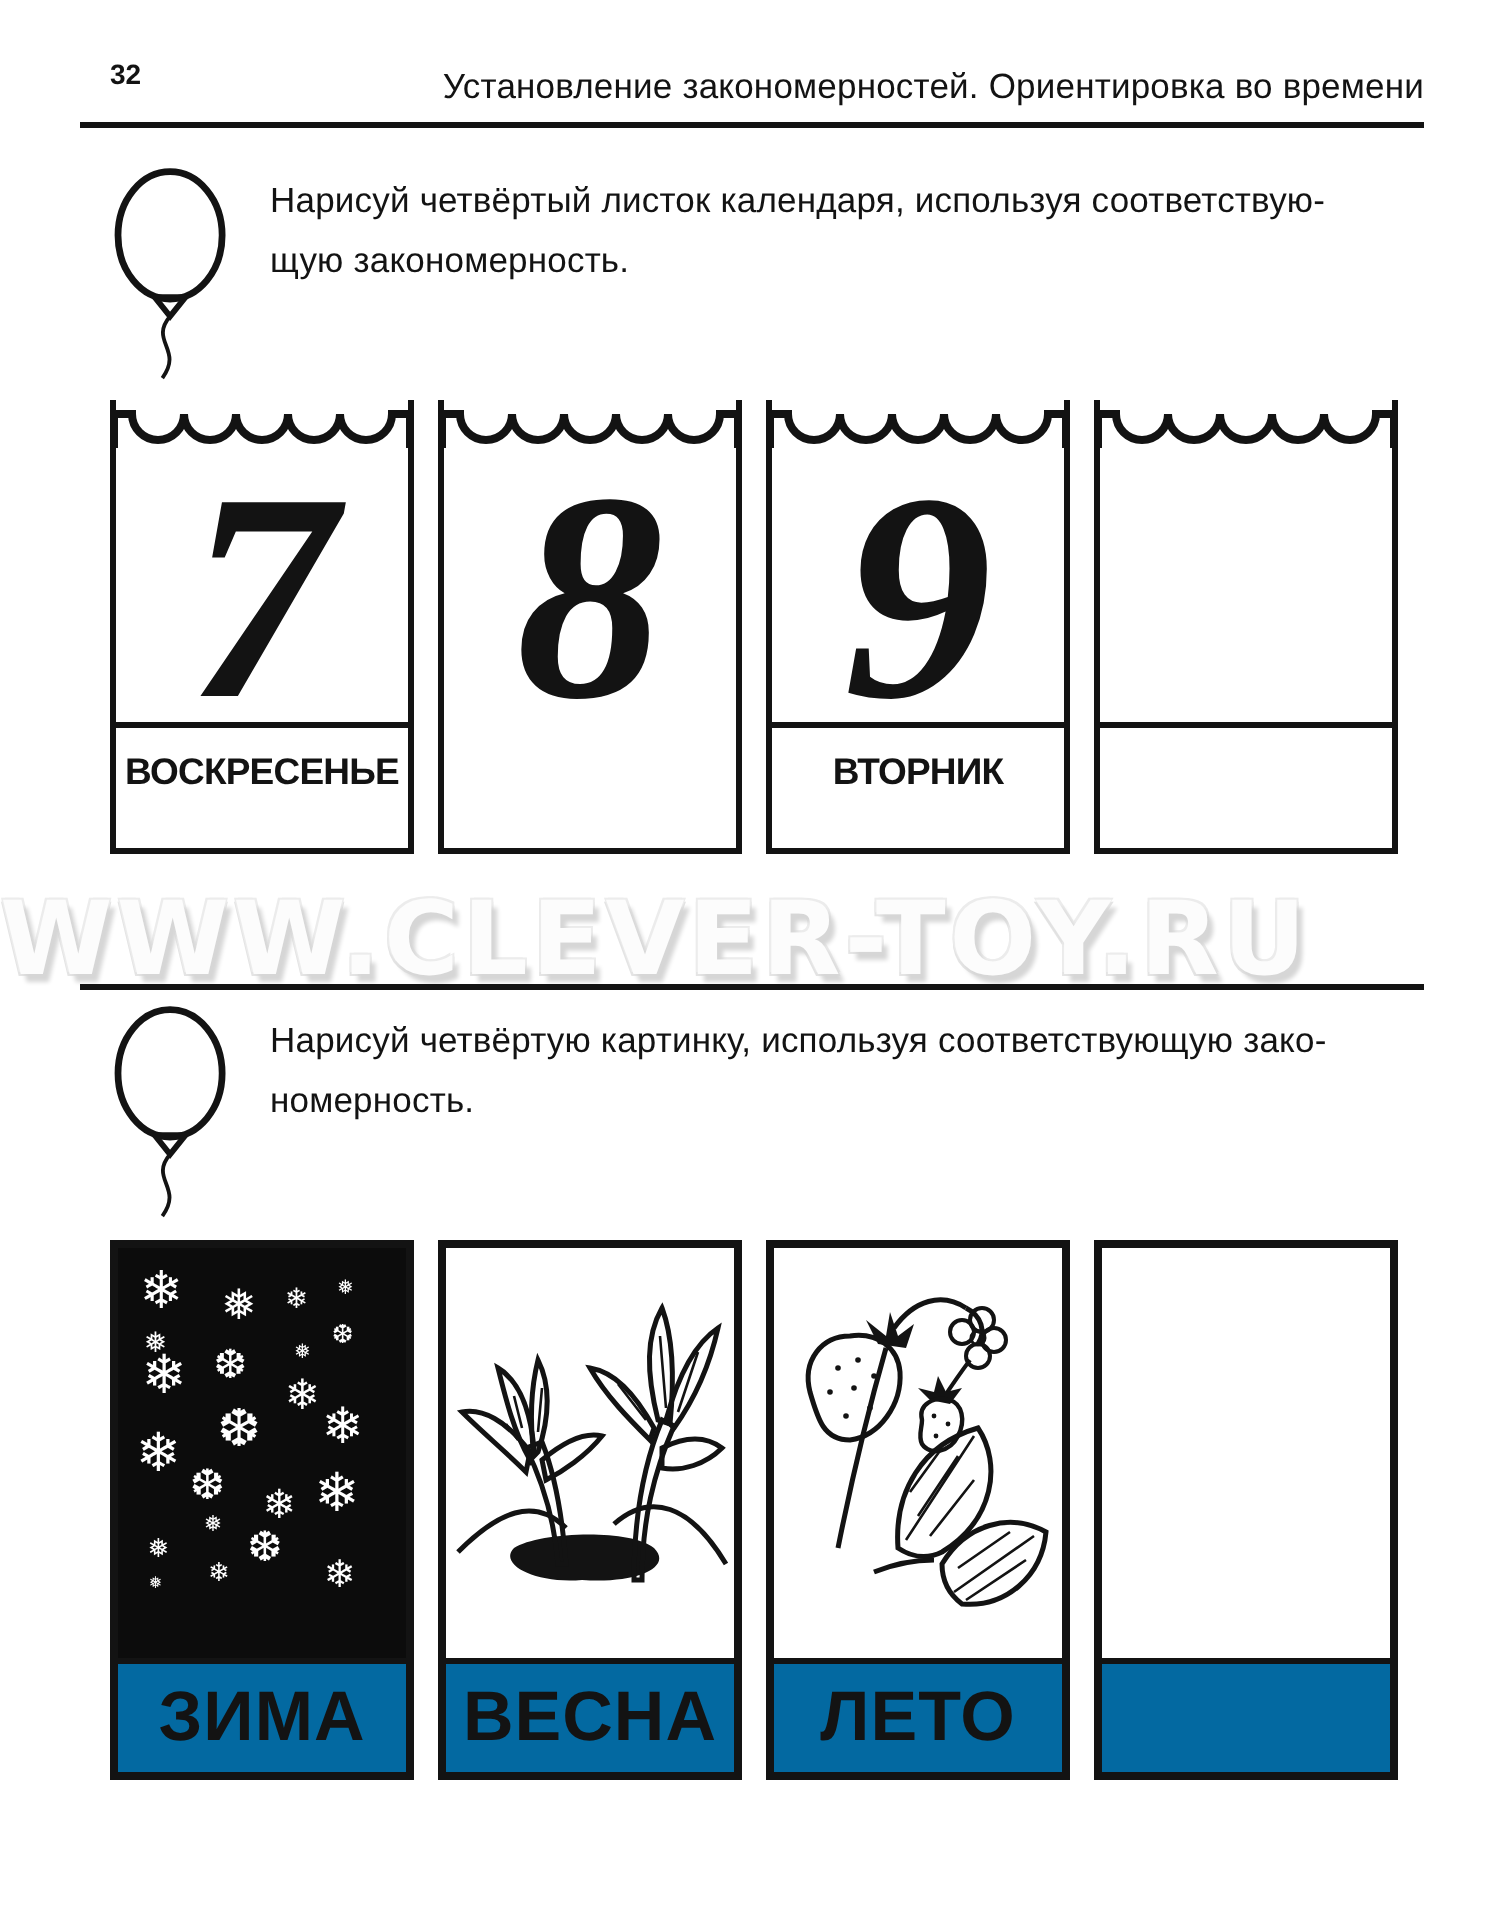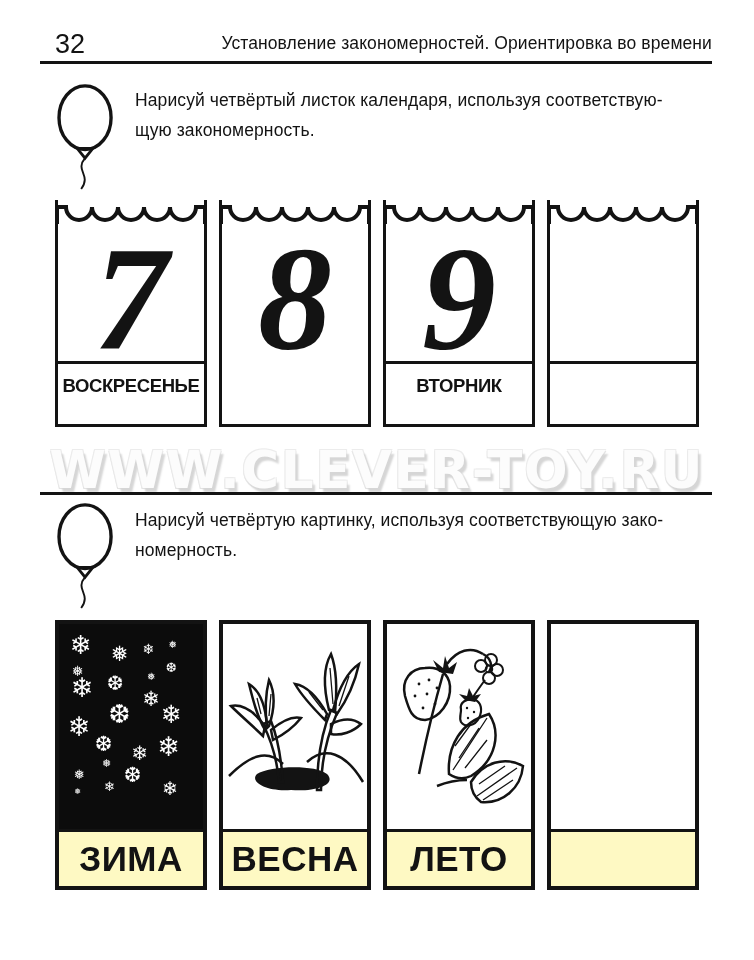--- a/index.html
+++ b/index.html
@@ -1,21 +1,21 @@
 <!DOCTYPE html>
 <html style="--ink: #131313; --night: #0c0c0c; --flake: #ffffff; --wm-fill: #fcfcfc; --wm-shadow: #d6d6d6;"><head>
 <meta charset="utf-8">
 <style>
   * { margin:0; padding:0; box-sizing:border-box; }
   html,body { background:#ffffff; }
   body { font-family:"Liberation Sans", sans-serif; color:var(--ink,#131313); }
   #page { position:relative; width:754px; height:960px; background:#fff; overflow:hidden; }
 
   
-  .page-number { position:absolute; left:55px; top:29px; font-size:27px; font-weight:400; }
+  .page-number { position:absolute; left:55px; top:29px; font-size:14px; font-weight:700; }
   .header-title { position:absolute; right:42px; top:33px; font-size:17.5px; font-weight:400; letter-spacing:.1px; }
   .header-rule { position:absolute; left:40px; right:42px; top:61px; height:2.5px; background:var(--ink,#131313); }
 
   
   .balloon { position:absolute; left:52px; width:68px; height:108px; }
   #balloon1 { top:82px; }
   #balloon2 { top:501px; }
 
   
   .instruction { position:absolute; left:135px; width:612px; font-size:17.5px; line-height:30px;
@@ -36,37 +36,37 @@
                 display:flex; align-items:center; justify-content:center;
                 font-family:"Liberation Serif", serif; font-style:italic; font-weight:700;
                 font-size:148px; line-height:.9; }
   .cal-day { position:absolute; left:0; right:0; bottom:17px; height:46px;
              border-top:3px solid var(--ink,#131313);
              display:flex; align-items:center; justify-content:center;
              font-weight:700; font-size:18.5px; letter-spacing:-.4px; white-space:nowrap; }
 
   
   .watermark { position:absolute; left:0; width:754px; top:441px; z-index:1;
-               text-align:center; font-family:"DejaVu Sans", sans-serif; font-weight:800;
+               text-align:left; font-family:"DejaVu Sans", sans-serif; font-weight:800;
                font-size:51px; letter-spacing:2px; white-space:nowrap;
                color:var(--wm-fill,#fcfcfc);
                text-shadow:3px 4px 2px var(--wm-shadow,#d6d6d6),
                            -1px -1px 0 #ececec, 1px -1px 0 #ececec,
                            -1px 1px 0 #e4e4e4, 1px 1px 0 #e4e4e4; }
   .divider { position:absolute; left:40px; right:42px; top:492px; height:2.5px;
              background:var(--ink,#131313); z-index:2; }
 
   
   .season-card { position:relative; width:152px; height:270px; background:#fff;
                  border:4px solid var(--ink,#131313); }
   .season-art { position:absolute; left:0; right:0; top:0; height:205px; overflow:hidden; background:#fff; }
   .season-art.night { background:var(--night,#0c0c0c); }
   .season-art svg { display:block; width:100%; height:100%; }
   .season-label { position:absolute; left:0; right:0; top:205px; bottom:0;
-                  border-top:3px solid var(--ink,#131313); background:#fef9c3;
+                  border-top:3px solid var(--ink,#131313); background:#0369a1;
                   display:flex; align-items:center; justify-content:center;
                   font-weight:700; font-size:35px; letter-spacing:.5px; }
   .flake { position:absolute; transform:translate(-50%,-50%); color:var(--flake,#fff); line-height:1; }
 
   .ink-stroke { stroke:var(--ink,#131313); fill:none; }
 </style>
 </head>
 <body>
 
 <div id="page">

